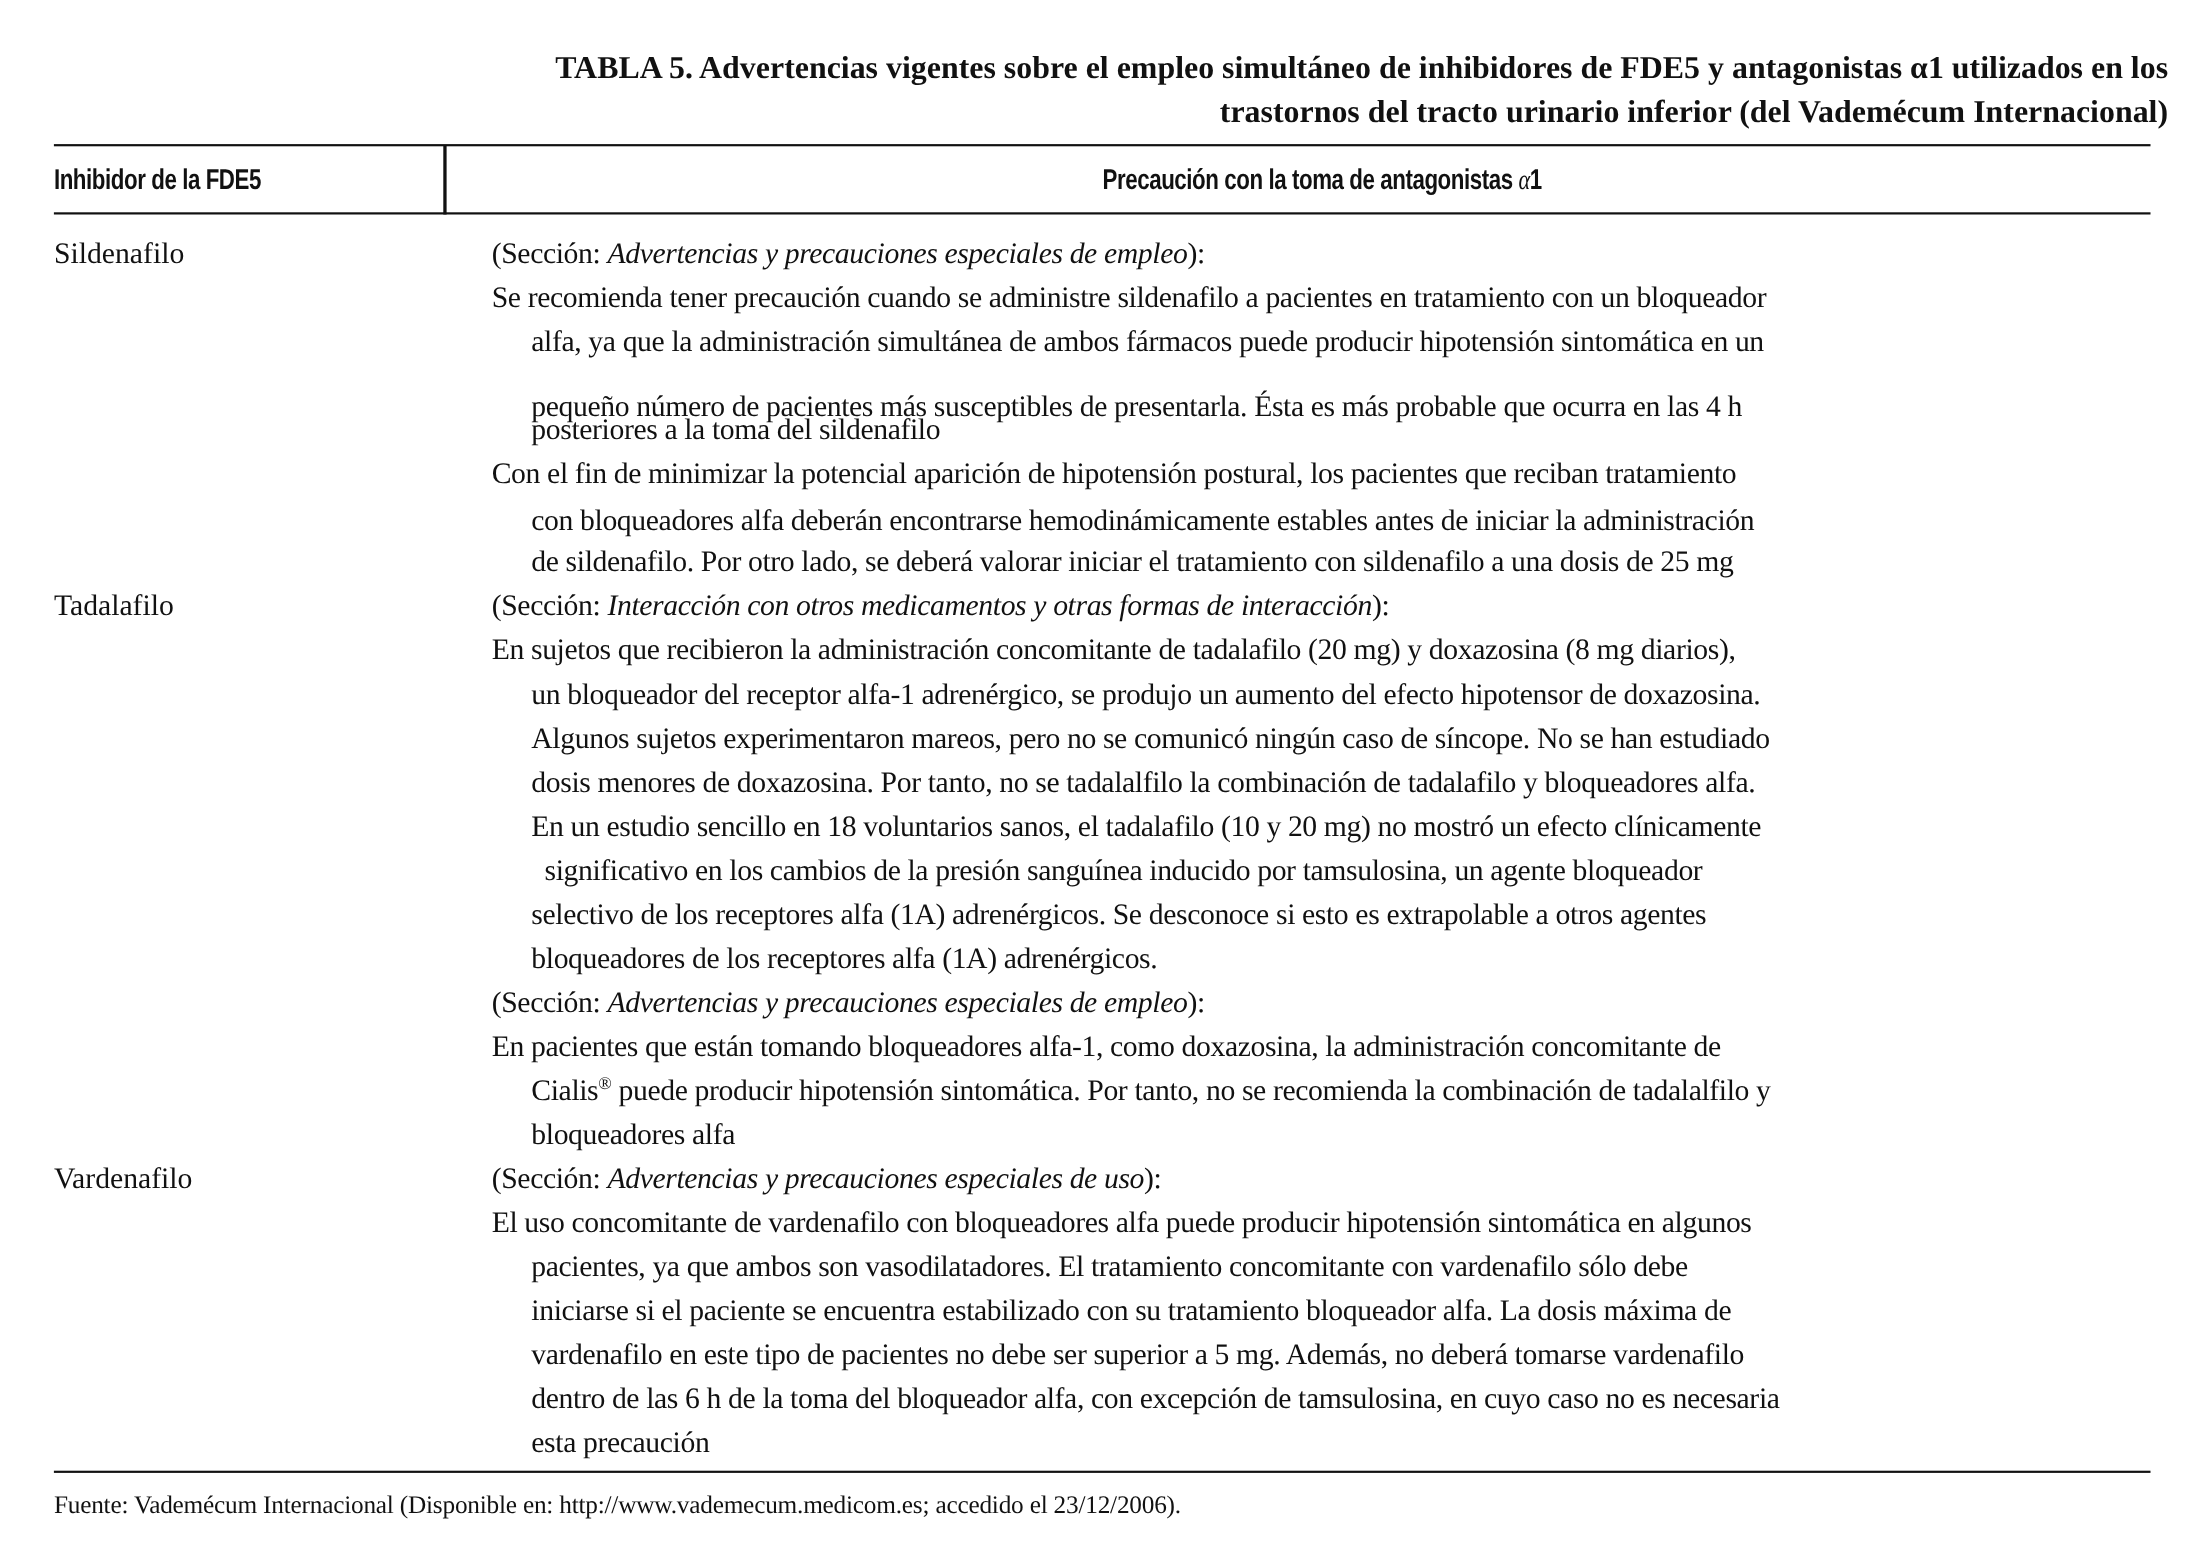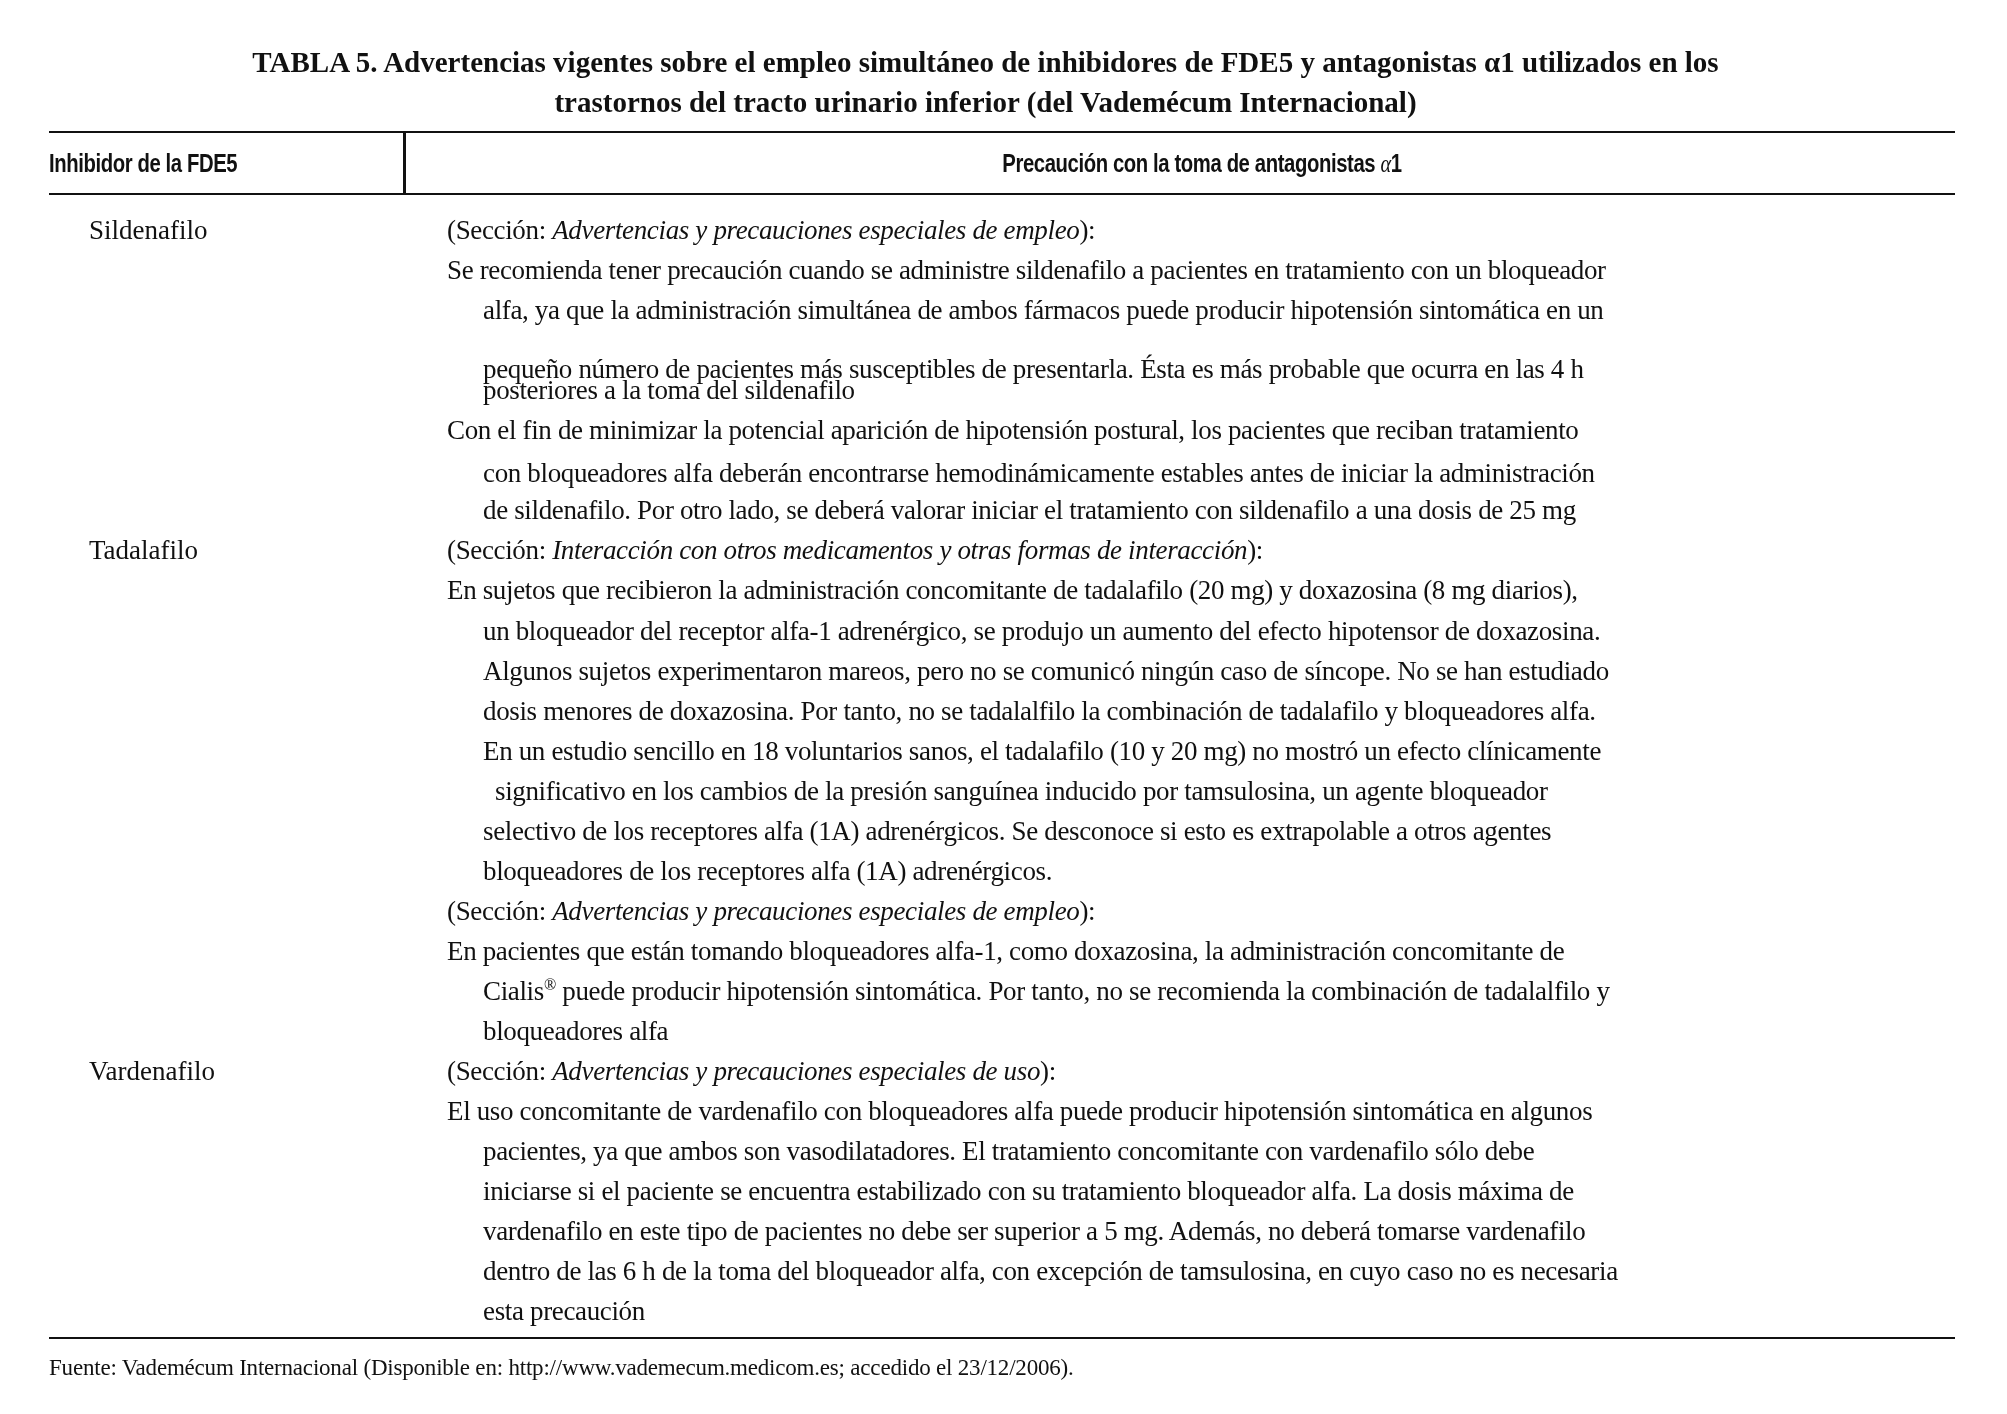--- a/index.html
+++ b/index.html
@@ -1,36 +1,36 @@
 <!DOCTYPE html>
 <html><head>
 <meta charset="utf-8">
 <style>
   html, body { margin: 0; padding: 0; background: #ffffff; }
   body { width: 2007px; height: 1414px; position: relative; overflow: hidden; color: #111111; }
   .title-line {
-    position: absolute; left: 0; width: 1971px; text-align: center;
+    position: absolute; left: 0; width: 1971px; text-align: right;
     font-family: "Liberation Serif", "DejaVu Serif", serif; font-weight: bold;
     font-size: 29px; line-height: 40px; white-space: nowrap;
   }
   .rule { position: absolute; left: 49px; width: 1906px; height: 2px; background: #111; }
   .vdiv { position: absolute; left: 403px; top: 132px; width: 3px; height: 63px; background: #111; }
   .hdr {
     position: absolute; top: 146px; height: 34px; line-height: 34px; white-space: nowrap;
     font-family: "Liberation Sans", "DejaVu Sans", sans-serif; font-weight: bold;
     font-size: 26px; letter-spacing: -0.5px;
   }
   .hdr-left { left: 49px; transform: scaleX(0.78); transform-origin: left center; }
   .hdr-right { left: 406px; width: 1549px; text-align: center; padding-left: 21px; }
   .hdr-right span.inner { display: inline-block; transform: scaleX(0.78); transform-origin: center; }
   .alpha { font-family: "Liberation Serif", "DejaVu Serif", serif; font-weight: normal; font-style: italic; }
   .alpha-title { font-family: "Liberation Serif", "DejaVu Serif", serif; }
   .drug {
     position: absolute; left: 49px; font-family: "Liberation Serif", "DejaVu Serif", serif;
-    font-size: 27px; line-height: 40px; white-space: nowrap; margin-left: 40px;
+    font-size: 27px; line-height: 40px; white-space: nowrap;
   }
   .line {
     position: absolute; font-family: "Liberation Serif", "DejaVu Serif", serif;
     font-size: 27px; line-height: 40px; white-space: nowrap; letter-spacing: -0.35px;
   }
   .line.first { left: 447px; text-align: center; }
   .line.cont { left: 483px; }
   .line em { font-style: italic; }
   sup { font-size: 60%; line-height: 0; vertical-align: super; }
   .footer {

